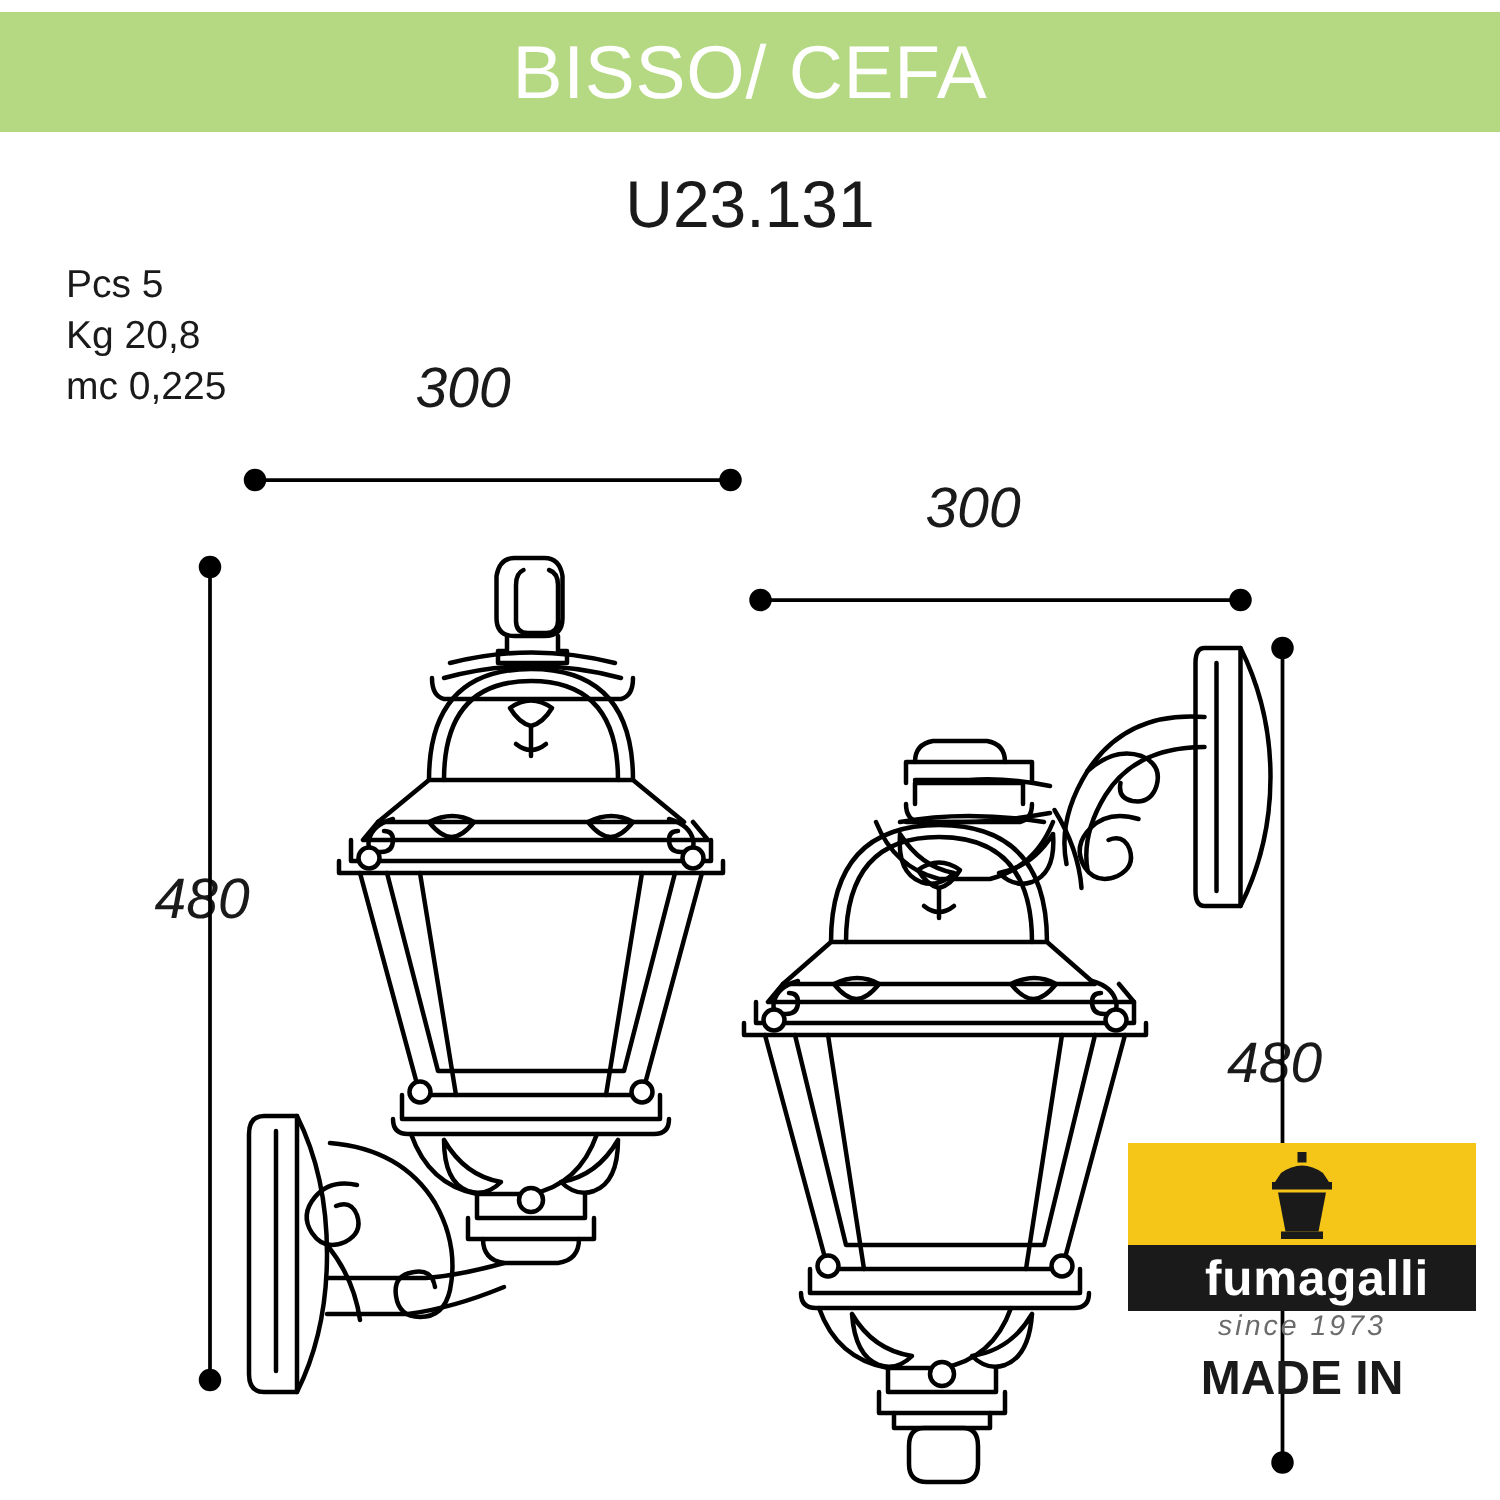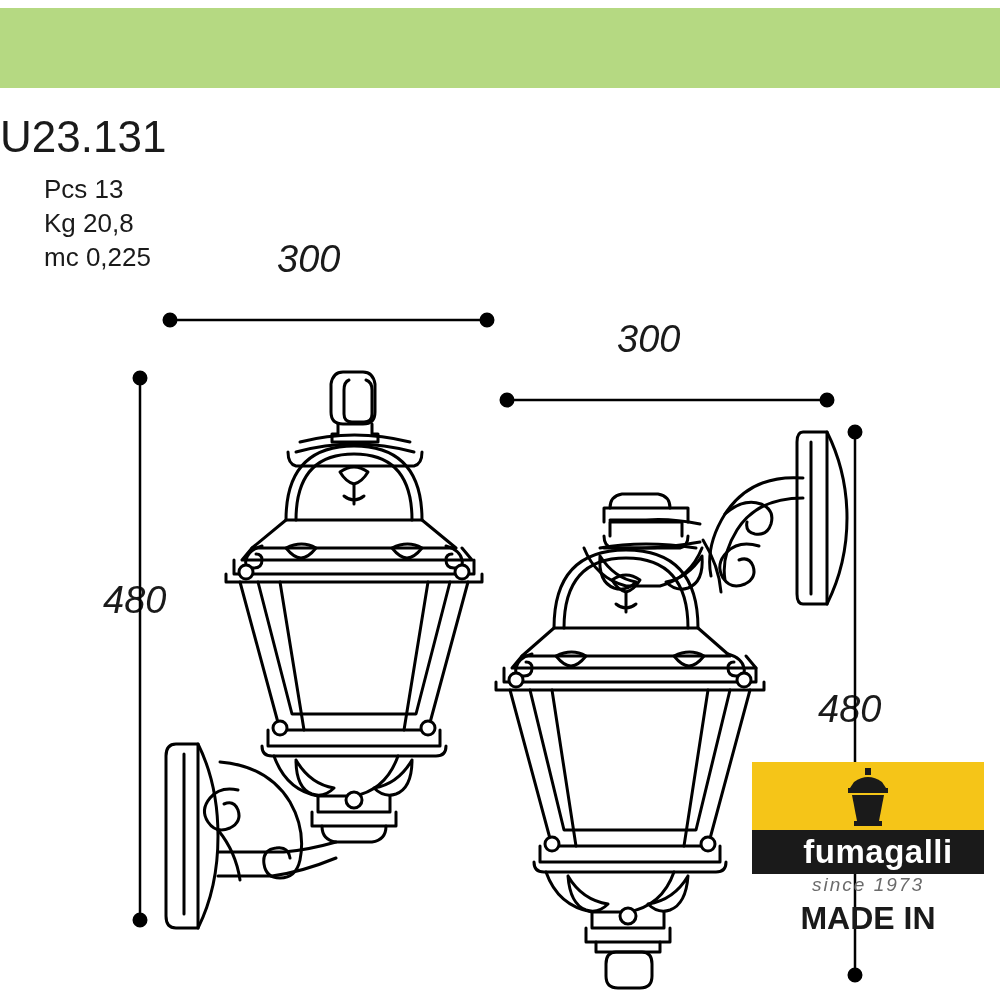--- a/index.html
+++ b/index.html
@@ -40,20 +40,21 @@
     font-size: 50px;
     color: #ffffff;
     letter-spacing: 0.5px;
     white-space: nowrap;
   }
   .model-code {
     position: absolute;
     left: 0;
     top: 112px;
     width: 1000px;
+    text-align: center;
     font-size: 44px;
     color: #1a1a1a;
     white-space: nowrap;
   }
   
   .specs {
     position: absolute;
     left: 44px;
     top: 172px;
     font-size: 26px;
@@ -136,25 +137,26 @@
     width: 64px;
     height: 58px;
   }
 </style>
 </head>
 <body>
 
 <div id="sheet">
 
   <div class="header-band"></div>
+  <div class="header-title">BISSO/ CEFA</div>
 
   <div class="model-code">U23.131</div>
 
   <div class="specs">
-    <div>Pcs 13</div>
+    <div>Pcs 5</div>
     <div>Kg 20,8</div>
     <div>mc 0,225</div>
   </div>
 
   <div class="dim-label dim-300-left">300</div>
   <div class="dim-label dim-480-left">480</div>
   <div class="dim-label dim-300-right">300</div>
   <div class="dim-label dim-480-right">480</div>
 
   <svg width="1000" height="1000" viewBox="0 0 1000 1000" style="position:absolute;left:0;top:0;">

